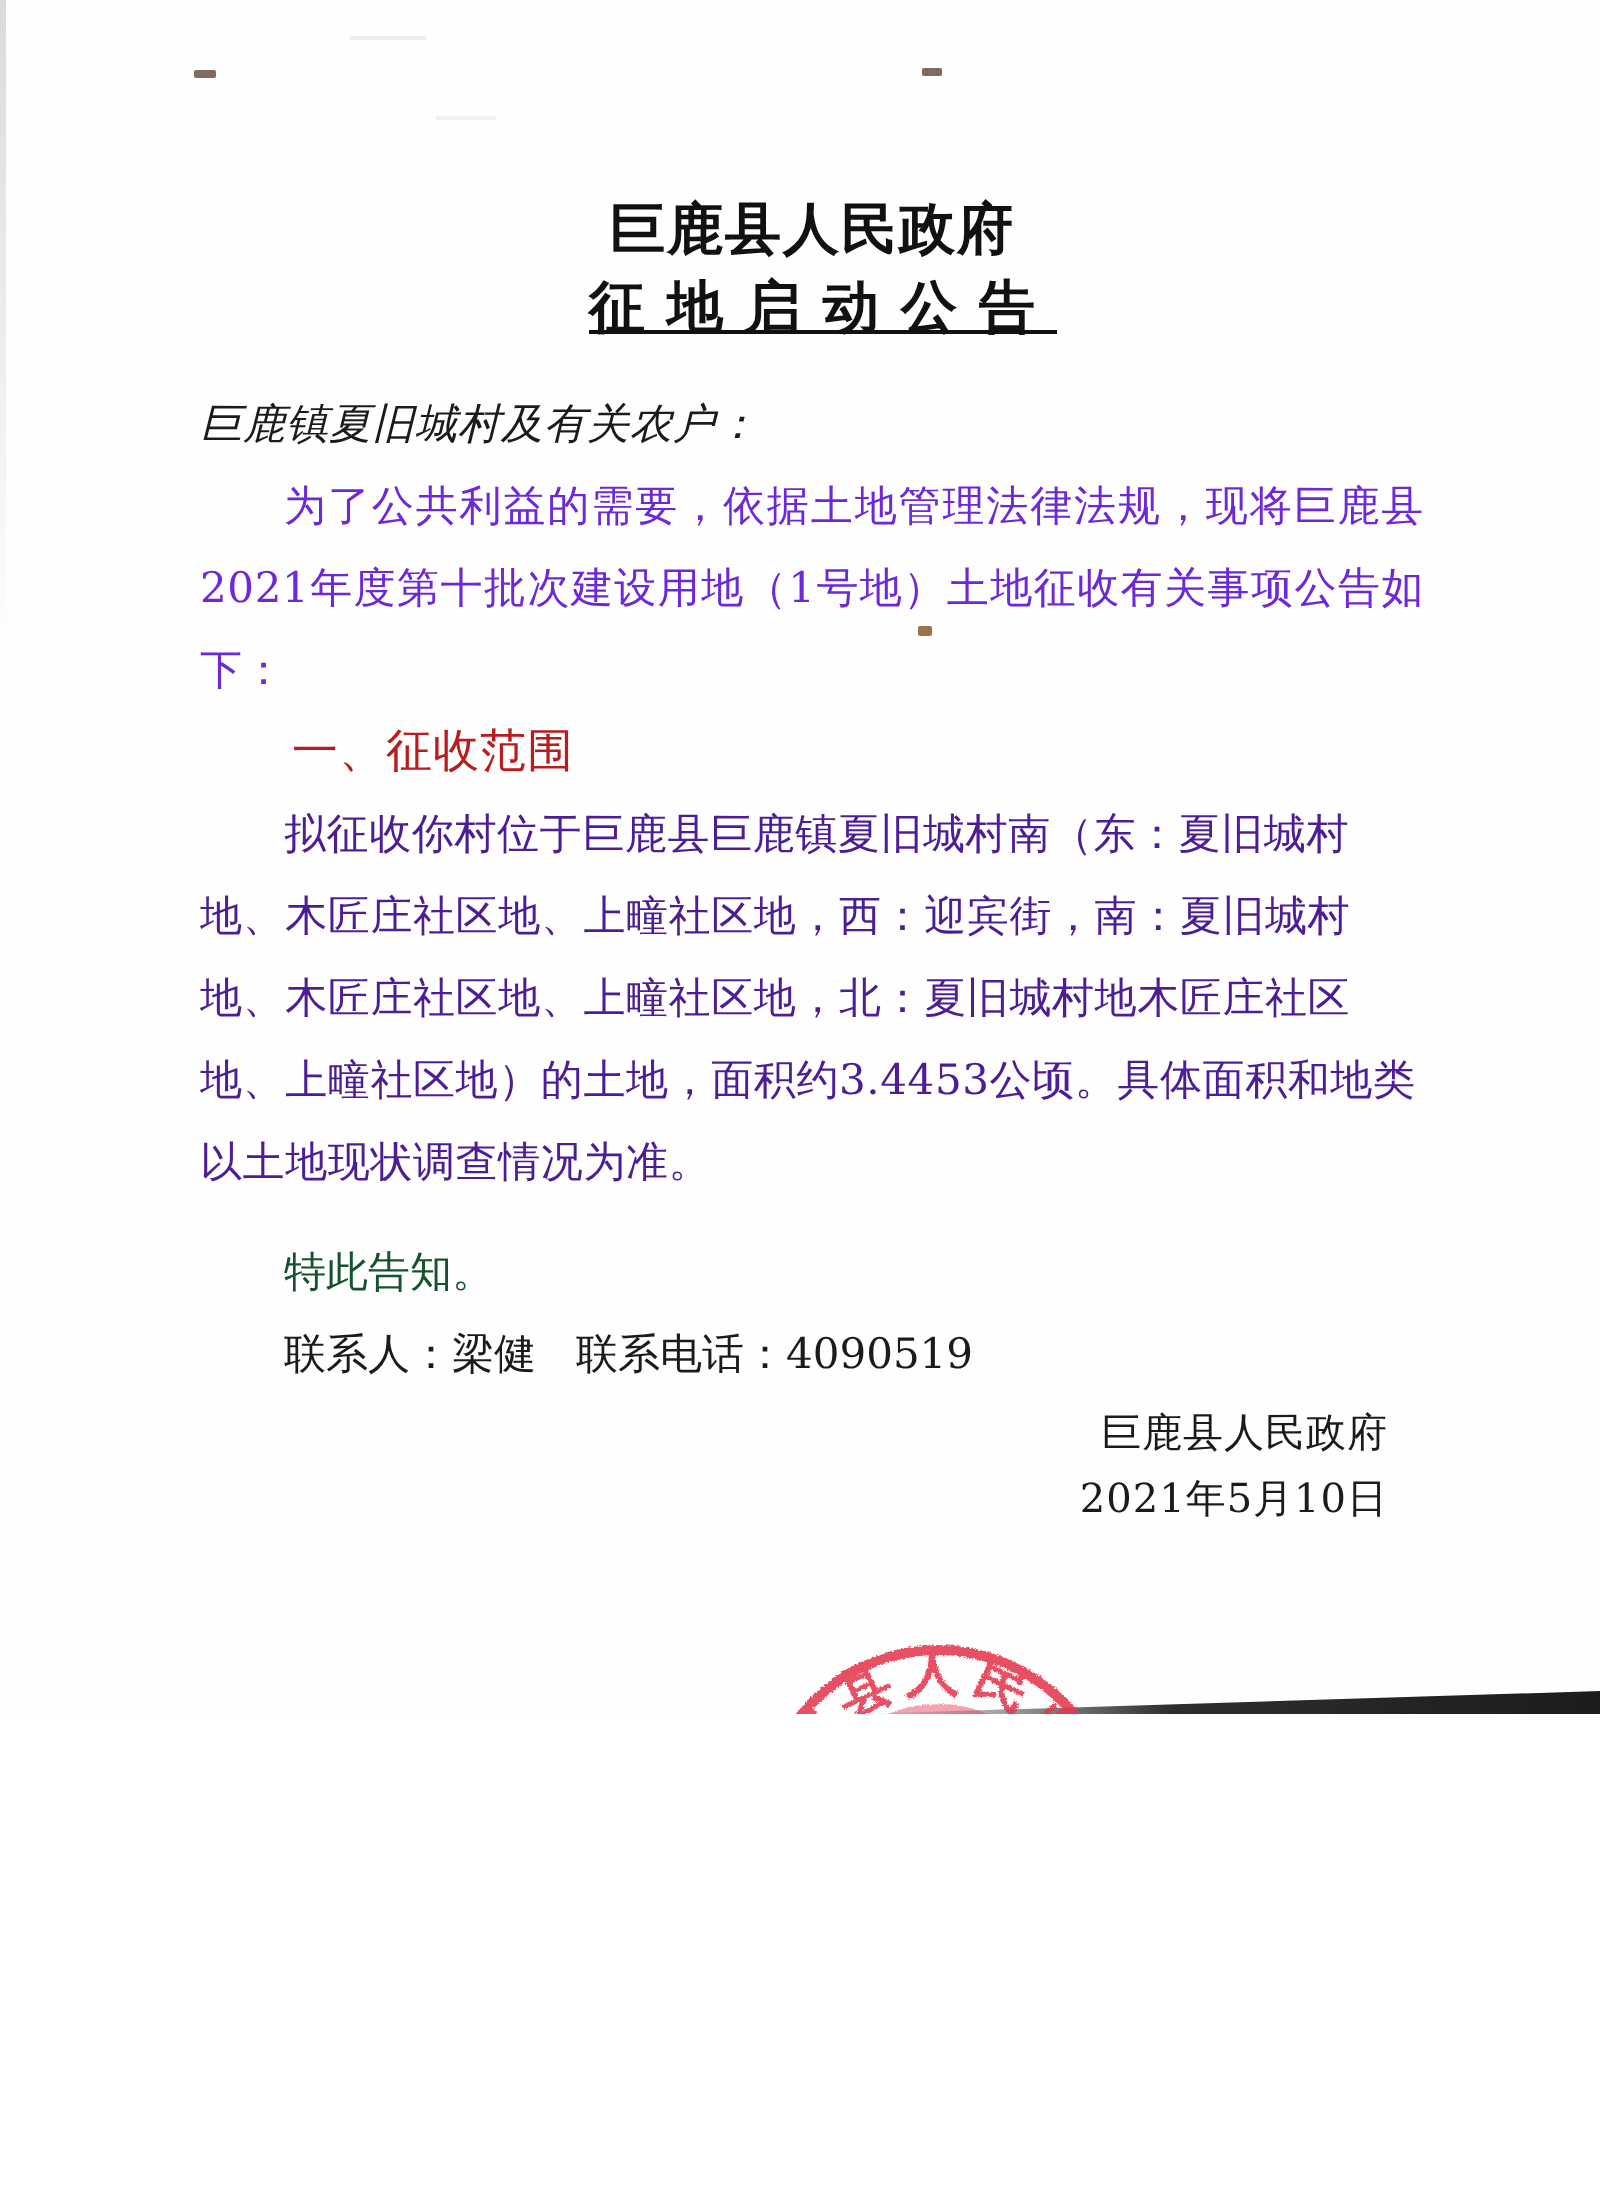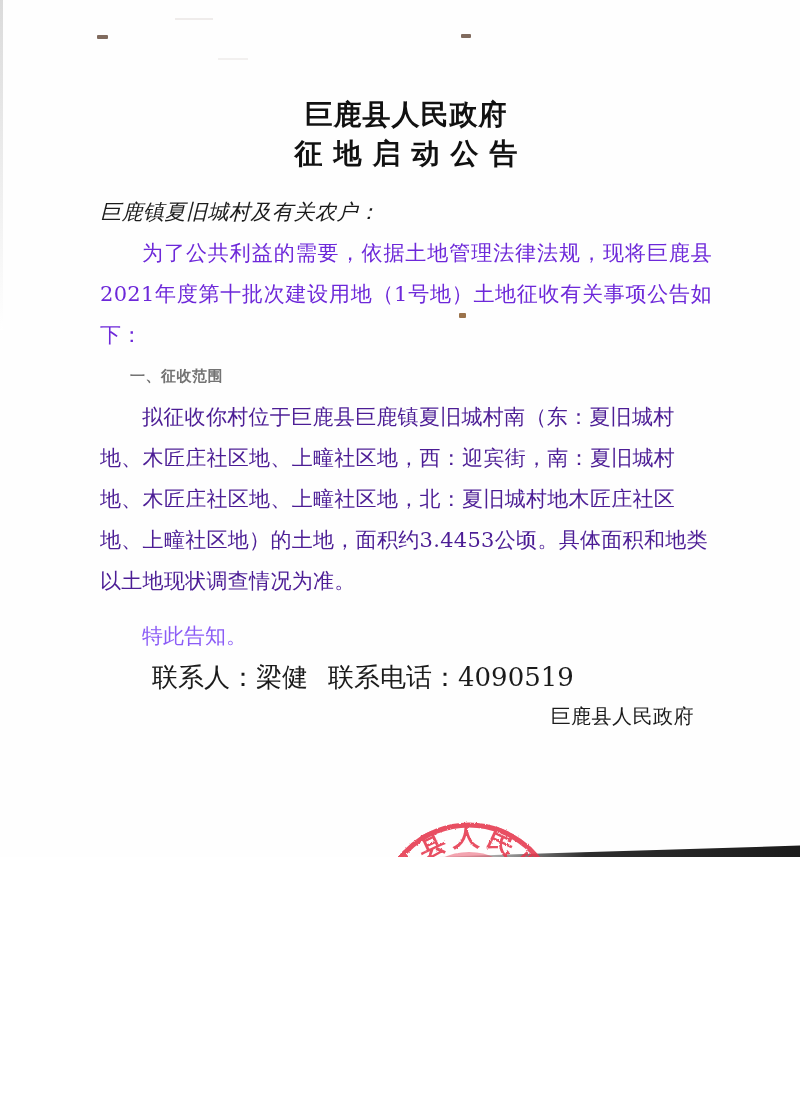--- a/index.html
+++ b/index.html
@@ -68,20 +68,21 @@
     letter-spacing: 1px;
   }
   .title-line2 {
     font-family: "DejaVu Sans", "Liberation Sans", sans-serif;
     font-weight: bold;
     font-size: 28px;
     line-height: 40px;
     color: #111;
     letter-spacing: 11px;
     padding-left: 11px;
+    text-decoration: underline;
   }
 
   
   .addressee {
     margin-top: 18px;
     font-size: 21px;
     line-height: 41px;
     color: #1b1b1b;
     letter-spacing: .5px;
     font-style: italic;
@@ -92,48 +93,48 @@
     color: #6d28d9;
     text-align: justify;
     text-justify: inter-character;
     text-indent: 2em;
     letter-spacing: .3px;
     margin: 0;
   }
 
   .heading {
     font-family: "DejaVu Sans", "Liberation Sans", sans-serif;
-    font-weight: bold;
-    font-size: 15px;
-    line-height: 41px;
-    color: #737373;
+    font-weight: normal;
+    font-size: 23px;
+    line-height: 41px;
+    color: #b91c1c;
     text-indent: 2em;
     margin: 0;
     letter-spacing: .5px;
   }
 
   .sub-para {
     font-size: 21px;
     line-height: 41px;
     color: #4c1d95;
     text-indent: 2em;
     margin: 0;
     letter-spacing: .3px;
   }
 
   .notice-line {
     font-size: 21px;
     line-height: 41px;
-    color: #8b5cf6;
+    color: #14532d;
     text-indent: 2em;
     margin: 0;
     margin-top: 14px;
   }
   .contact-line {
-    font-size: 26px;
+    font-size: 21px;
     line-height: 41px;
     color: #1b1b1b;
     text-indent: 2em;
     margin: 0;
     position: relative;
     z-index: 1;
   }
   .contact-gap { display: inline-block; width: 20px; }
 
   
@@ -193,20 +194,21 @@
 
 
     <p class="notice-line">特此告知。</p>
 
     <p class="contact-line">
       <span>联系人：</span><span>梁健</span><span class="contact-gap"></span><span>联系电话：</span><span>4090519</span>
     </p>
 
     <div class="signature">
       <div class="sig-name">巨鹿县人民政府</div>
+      <div class="sig-date">2021年5月10日</div>
     </div>
 
   </div>
 
   <div class="seal">
     <svg viewBox="0 0 210 210" xmlns="http://www.w3.org/2000/svg">
       <defs>
         <filter id="rough">
           <feTurbulence type="fractalNoise" baseFrequency="0.9" numOctaves="3" seed="7" result="n"></feTurbulence>
           <feDisplacementMap in="SourceGraphic" in2="n" scale="2.2" xChannelSelector="R" yChannelSelector="G"></feDisplacementMap>

